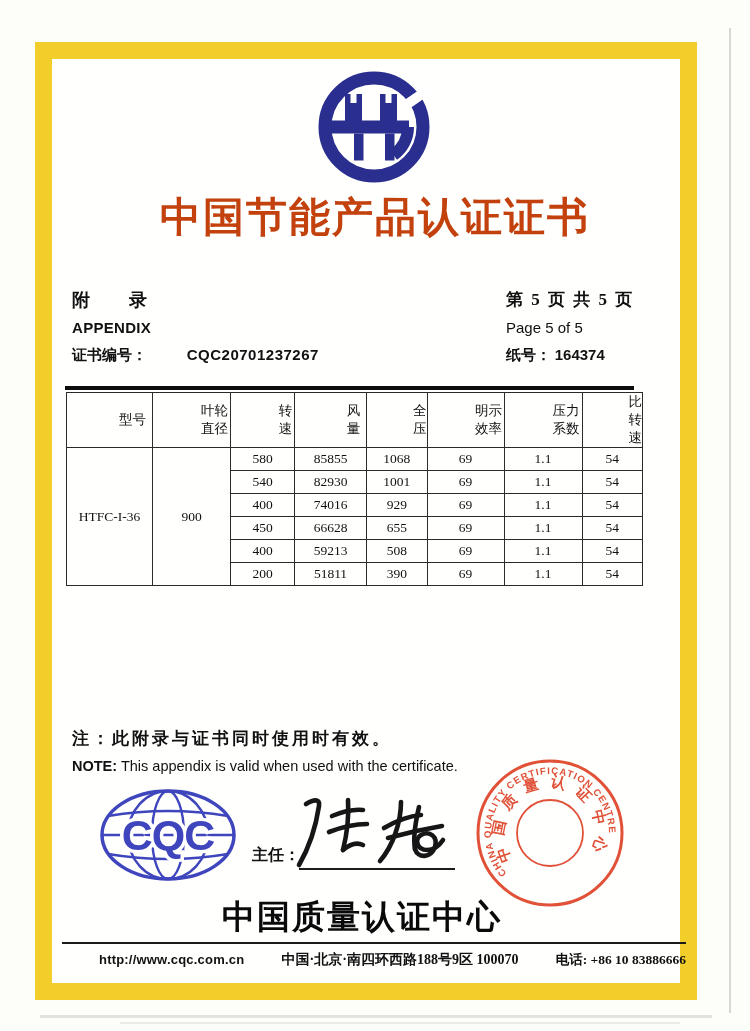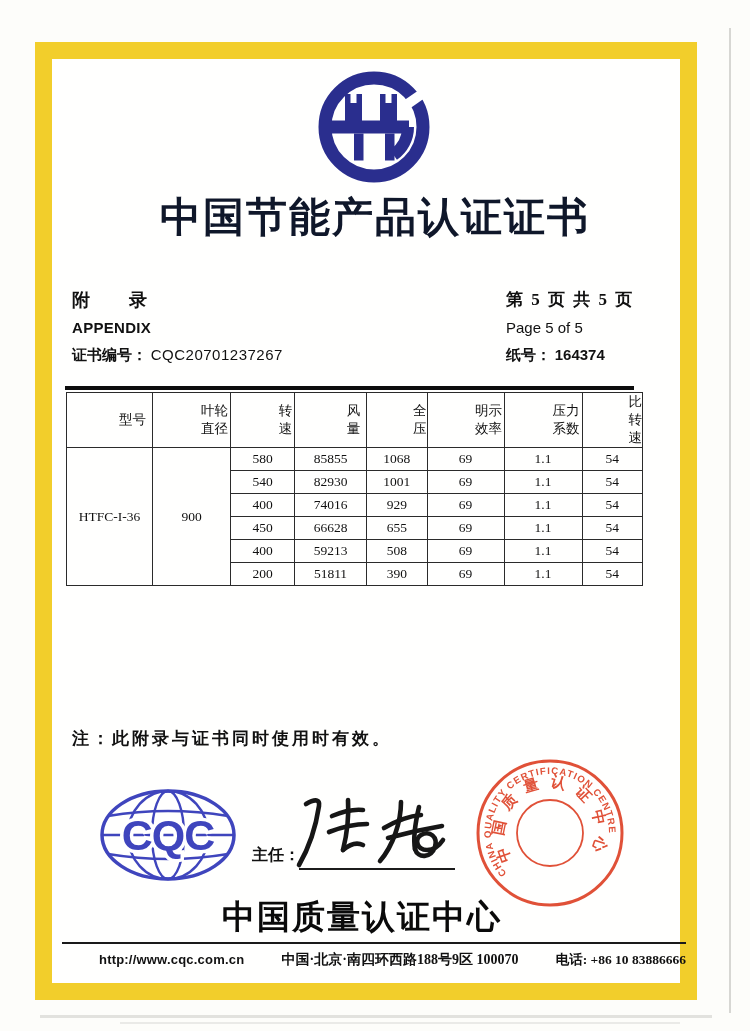--- a/index.html
+++ b/index.html
@@ -15,29 +15,29 @@
   }
   
   .scan-edge-right{position:absolute;left:729px;top:28px;width:2px;height:985px;background:#c9c9c5;opacity:.75;}
   .scan-edge-bottom{position:absolute;left:40px;top:1015px;width:672px;height:3px;background:#d4d4d0;opacity:.65;}
   .scan-edge-bottom2{position:absolute;left:120px;top:1022px;width:560px;height:2px;background:#dededa;opacity:.6;}
 
   .abs{position:absolute;}
 
   .main-title{
     left:52px;top:190px;width:646px;text-align:center;
-    font-size:41px;font-weight:900;letter-spacing:2px;color:#0f172a;
+    font-size:41px;font-weight:900;letter-spacing:2px;color:#c2410c;
     font-family:"Liberation Sans",sans-serif;
   }
   .info-left{left:72px;top:288px;}
   .info-right{left:506px;top:288px;}
   .appendix-cn{font-family:"Liberation Serif",serif;font-size:18px;font-weight:600;letter-spacing:1px;}
   .appendix-en{font-size:15px;font-weight:bold;margin-top:7px;letter-spacing:.3px;}
   .certno-line{font-family:"Liberation Serif",serif;font-size:15px;font-weight:600;margin-top:10px;}
-  .certno-line .val{font-family:"Liberation Sans",sans-serif;font-weight:normal;letter-spacing:.5px;}
+  .certno-line .val{font-family:"Liberation Sans",sans-serif;font-weight:bold;letter-spacing:.5px;margin-left:36px;}
   .page-cn{font-family:"Liberation Serif",serif;font-size:17px;font-weight:600;letter-spacing:2px;}
   .page-en{font-size:15px;font-weight:normal;margin-top:8px;}
   .paperno-line{font-family:"Liberation Serif",serif;font-size:15px;font-weight:600;margin-top:10px;}
   .paperno-line .val{font-family:"Liberation Sans",sans-serif;font-weight:bold;}
 
   .table-toprule{left:65px;top:386px;width:569px;height:4px;background:#0d0d0d;}
   table.perf{
     position:absolute;left:66px;top:392px;border-collapse:collapse;
     font-family:"Liberation Serif",serif;table-layout:fixed;
   }
@@ -185,20 +185,24 @@
           <td>51811</td>
           <td>390</td>
           <td>69</td>
           <td>1.1</td>
           <td>54</td>
         </tr>
       </tbody>
   </table>
 
   <div class="abs note-cn">注：此附录与证书同时使用时有效。</div>
+  <div class="abs note-en">
+    <b>NOTE:</b>
+    <span>This appendix is valid when used with the certificate.</span>
+  </div>
 
   <svg class="abs" style="left:98px;top:787px;" width="140" height="96" viewBox="0 0 140 96">
     <g stroke="#3F45BD" fill="none">
       <ellipse cx="70" cy="48" rx="66" ry="44" stroke-width="3.5"></ellipse>
       <path d="M10,29 Q70,19 130,29" stroke-width="2.4"></path>
       <path d="M10,67 Q70,77 130,67" stroke-width="2.4"></path>
       <line x1="5" y1="48" x2="135" y2="48" stroke-width="2.6"></line>
       <ellipse cx="70" cy="48" rx="16" ry="44" stroke-width="2.4"></ellipse>
       <ellipse cx="70" cy="48" rx="40" ry="44" stroke-width="2.4"></ellipse>
     </g>

